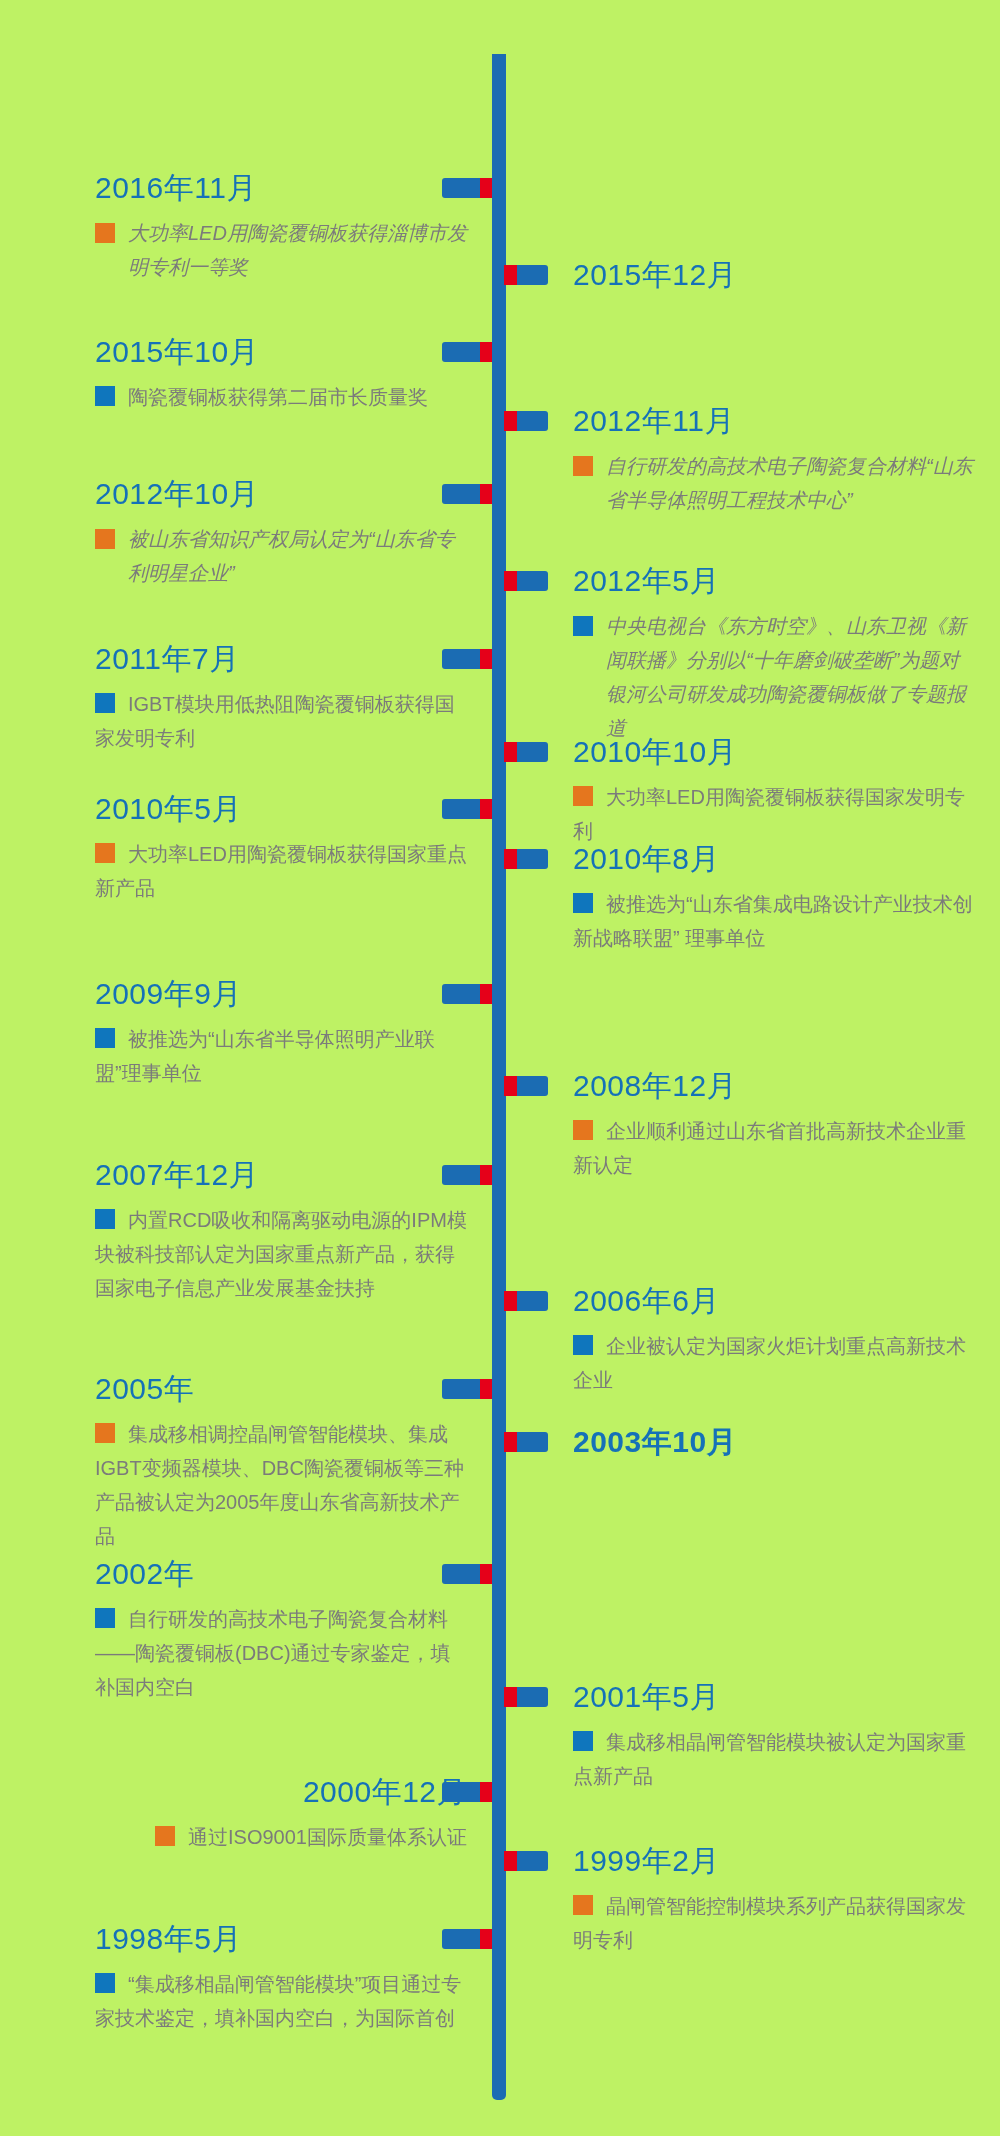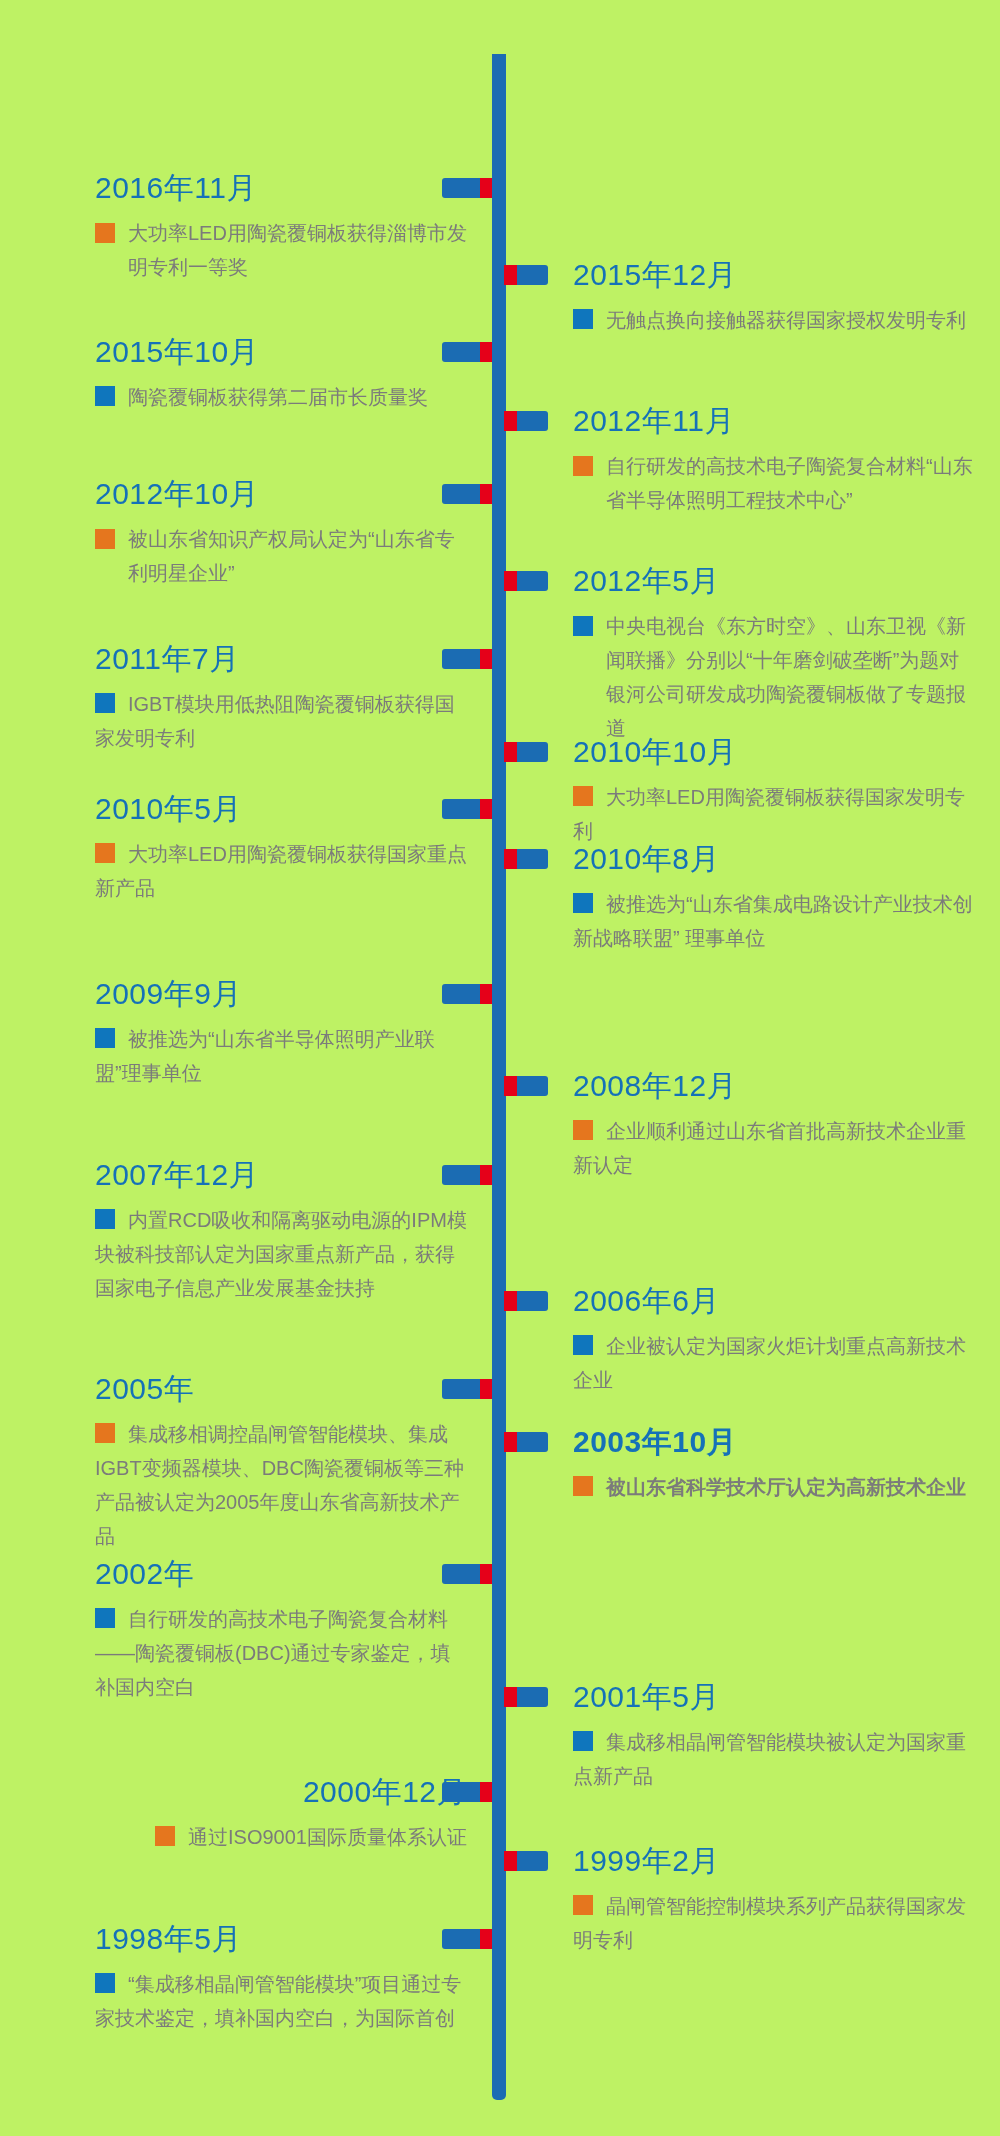--- a/index.html
+++ b/index.html
@@ -19,21 +19,21 @@
     letter-spacing:0.5px; white-space:nowrap;
   }
   .desc {
     position:relative; margin-top:6px; font-size:20px; line-height:34px;
     color:var(--text-color);
   }
   .desc .bullet {
     display:inline-block; width:20px; height:20px; margin-right:13px;
     vertical-align:-2px;
   }
-  .desc.hang { padding-left:33px; }
+  .desc.hang { padding-left:33px;font-style:italic; }
   .desc.hang .bullet { position:absolute; left:0; top:7px; margin:0; }
   .bullet.orange { background:var(--orange); }
   .bullet.blue   { background:var(--blue); }
   .connector { position:absolute; top:12px; display:flex; z-index:2; }
   .item.left  .connector { left:347px; flex-direction:row; }
   .item.right .connector { left:-69px; flex-direction:row-reverse; }
   .connector .seg { height:20px; display:block; }
   .connector .bar { background:var(--line-color); }
   .connector .dot { background:var(--red); }
   .item.left  .bar { width:38px; border-radius:3px 0 0 3px; }
@@ -54,21 +54,20 @@
     </div>
     <div class="date">2016年11月</div>
     <div class="desc hang"><span class="bullet orange"></span><span class="txt">大功率LED用陶瓷覆铜板获得淄博市发明专利一等奖</span></div>
   </div>
       <div class="item right" style="top: 253px;">
     <div class="connector">
       <span class="seg bar"></span>
       <span class="seg dot"></span>
     </div>
     <div class="date">2015年12月</div>
-    <div class="desc"><span class="bullet blue"></span><span class="txt">无触点换向接触器获得国家授权发明专利</span></div>
   </div>
       <div class="item left" style="top: 330px;">
     <div class="connector">
       <span class="seg bar"></span>
       <span class="seg dot"></span>
     </div>
     <div class="date">2015年10月</div>
     <div class="desc"><span class="bullet blue"></span><span class="txt">陶瓷覆铜板获得第二届市长质量奖</span></div>
   </div>
       <div class="item right" style="top: 399px;">
@@ -166,21 +165,20 @@
     </div>
     <div class="date">2005年</div>
     <div class="desc"><span class="bullet orange"></span><span class="txt">集成移相调控晶闸管智能模块、集成IGBT变频器模块、DBC陶瓷覆铜板等三种产品被认定为2005年度山东省高新技术产品</span></div>
   </div>
       <div class="item right" style="top: 1420px; font-weight: bold;">
     <div class="connector">
       <span class="seg bar"></span>
       <span class="seg dot"></span>
     </div>
     <div class="date">2003年10月</div>
-    <div class="desc"><span class="bullet orange"></span><span class="txt">被山东省科学技术厅认定为高新技术企业</span></div>
   </div>
       <div class="item left" style="top: 1552px;">
     <div class="connector">
       <span class="seg bar"></span>
       <span class="seg dot"></span>
     </div>
     <div class="date">2002年</div>
     <div class="desc"><span class="bullet blue"></span><span class="txt">自行研发的高技术电子陶瓷复合材料——陶瓷覆铜板(DBC)通过专家鉴定，填补国内空白</span></div>
   </div>
       <div class="item right" style="top: 1675px;">

